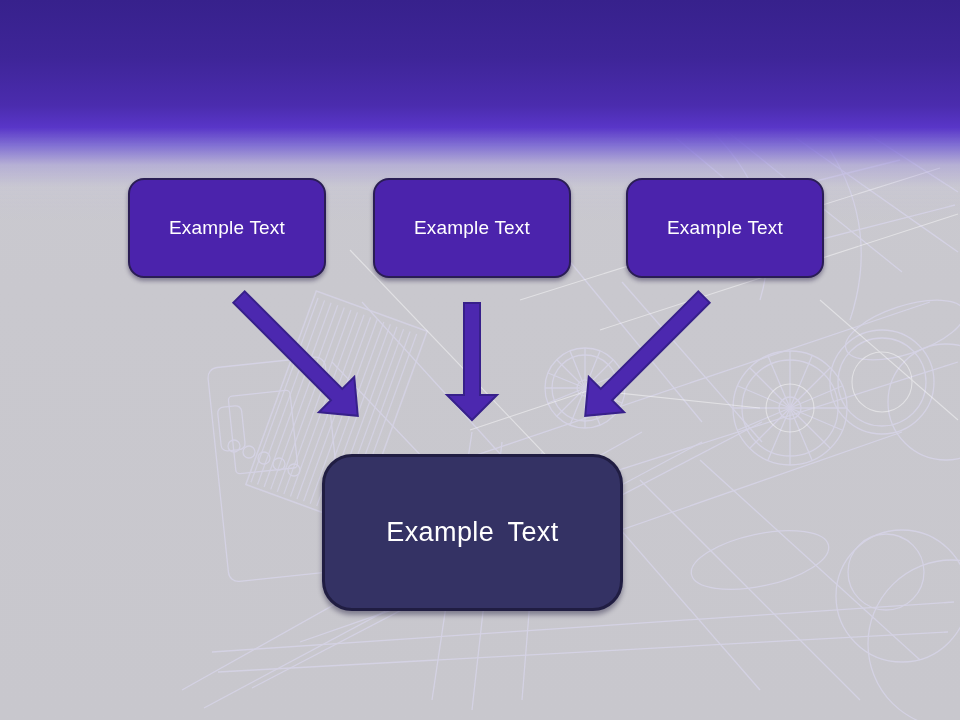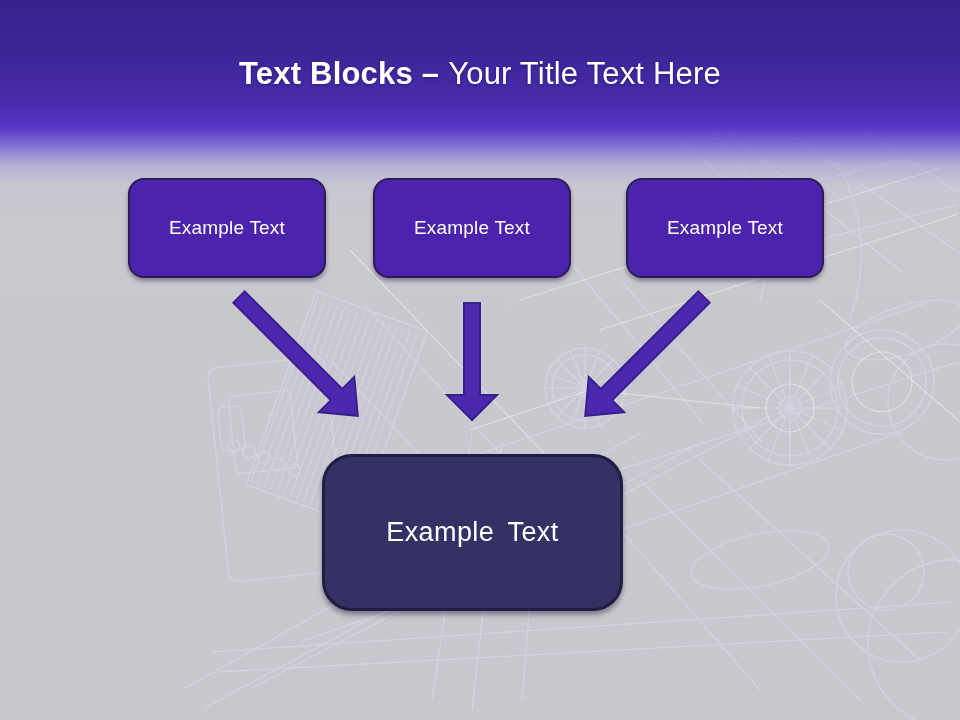--- a/index.html
+++ b/index.html
@@ -176,21 +176,20 @@
       <line x1="350" y1="250" x2="560" y2="470"></line>
         <line x1="820" y1="300" x2="958" y2="420"></line>
       <path d="M 470 430 L 590 390 L 760 408"></path>
       <circle cx="882" cy="382" r="30"></circle>
         <circle cx="790" cy="408" r="24"></circle>
     </g>
   </svg>
 
   <div class="header-overlay"></div>
 
-  <h1 class="title"><span class="t-bold">Text Blocks –</span><span class="t-reg">Your Title Text Here</span></h1>
 
   <div class="top-box b1">
     <span>Example Text</span>
   </div>
   <div class="top-box b2">
     <span>Example Text</span>
   </div>
   <div class="top-box b3">
     <span>Example Text</span>
   </div>

